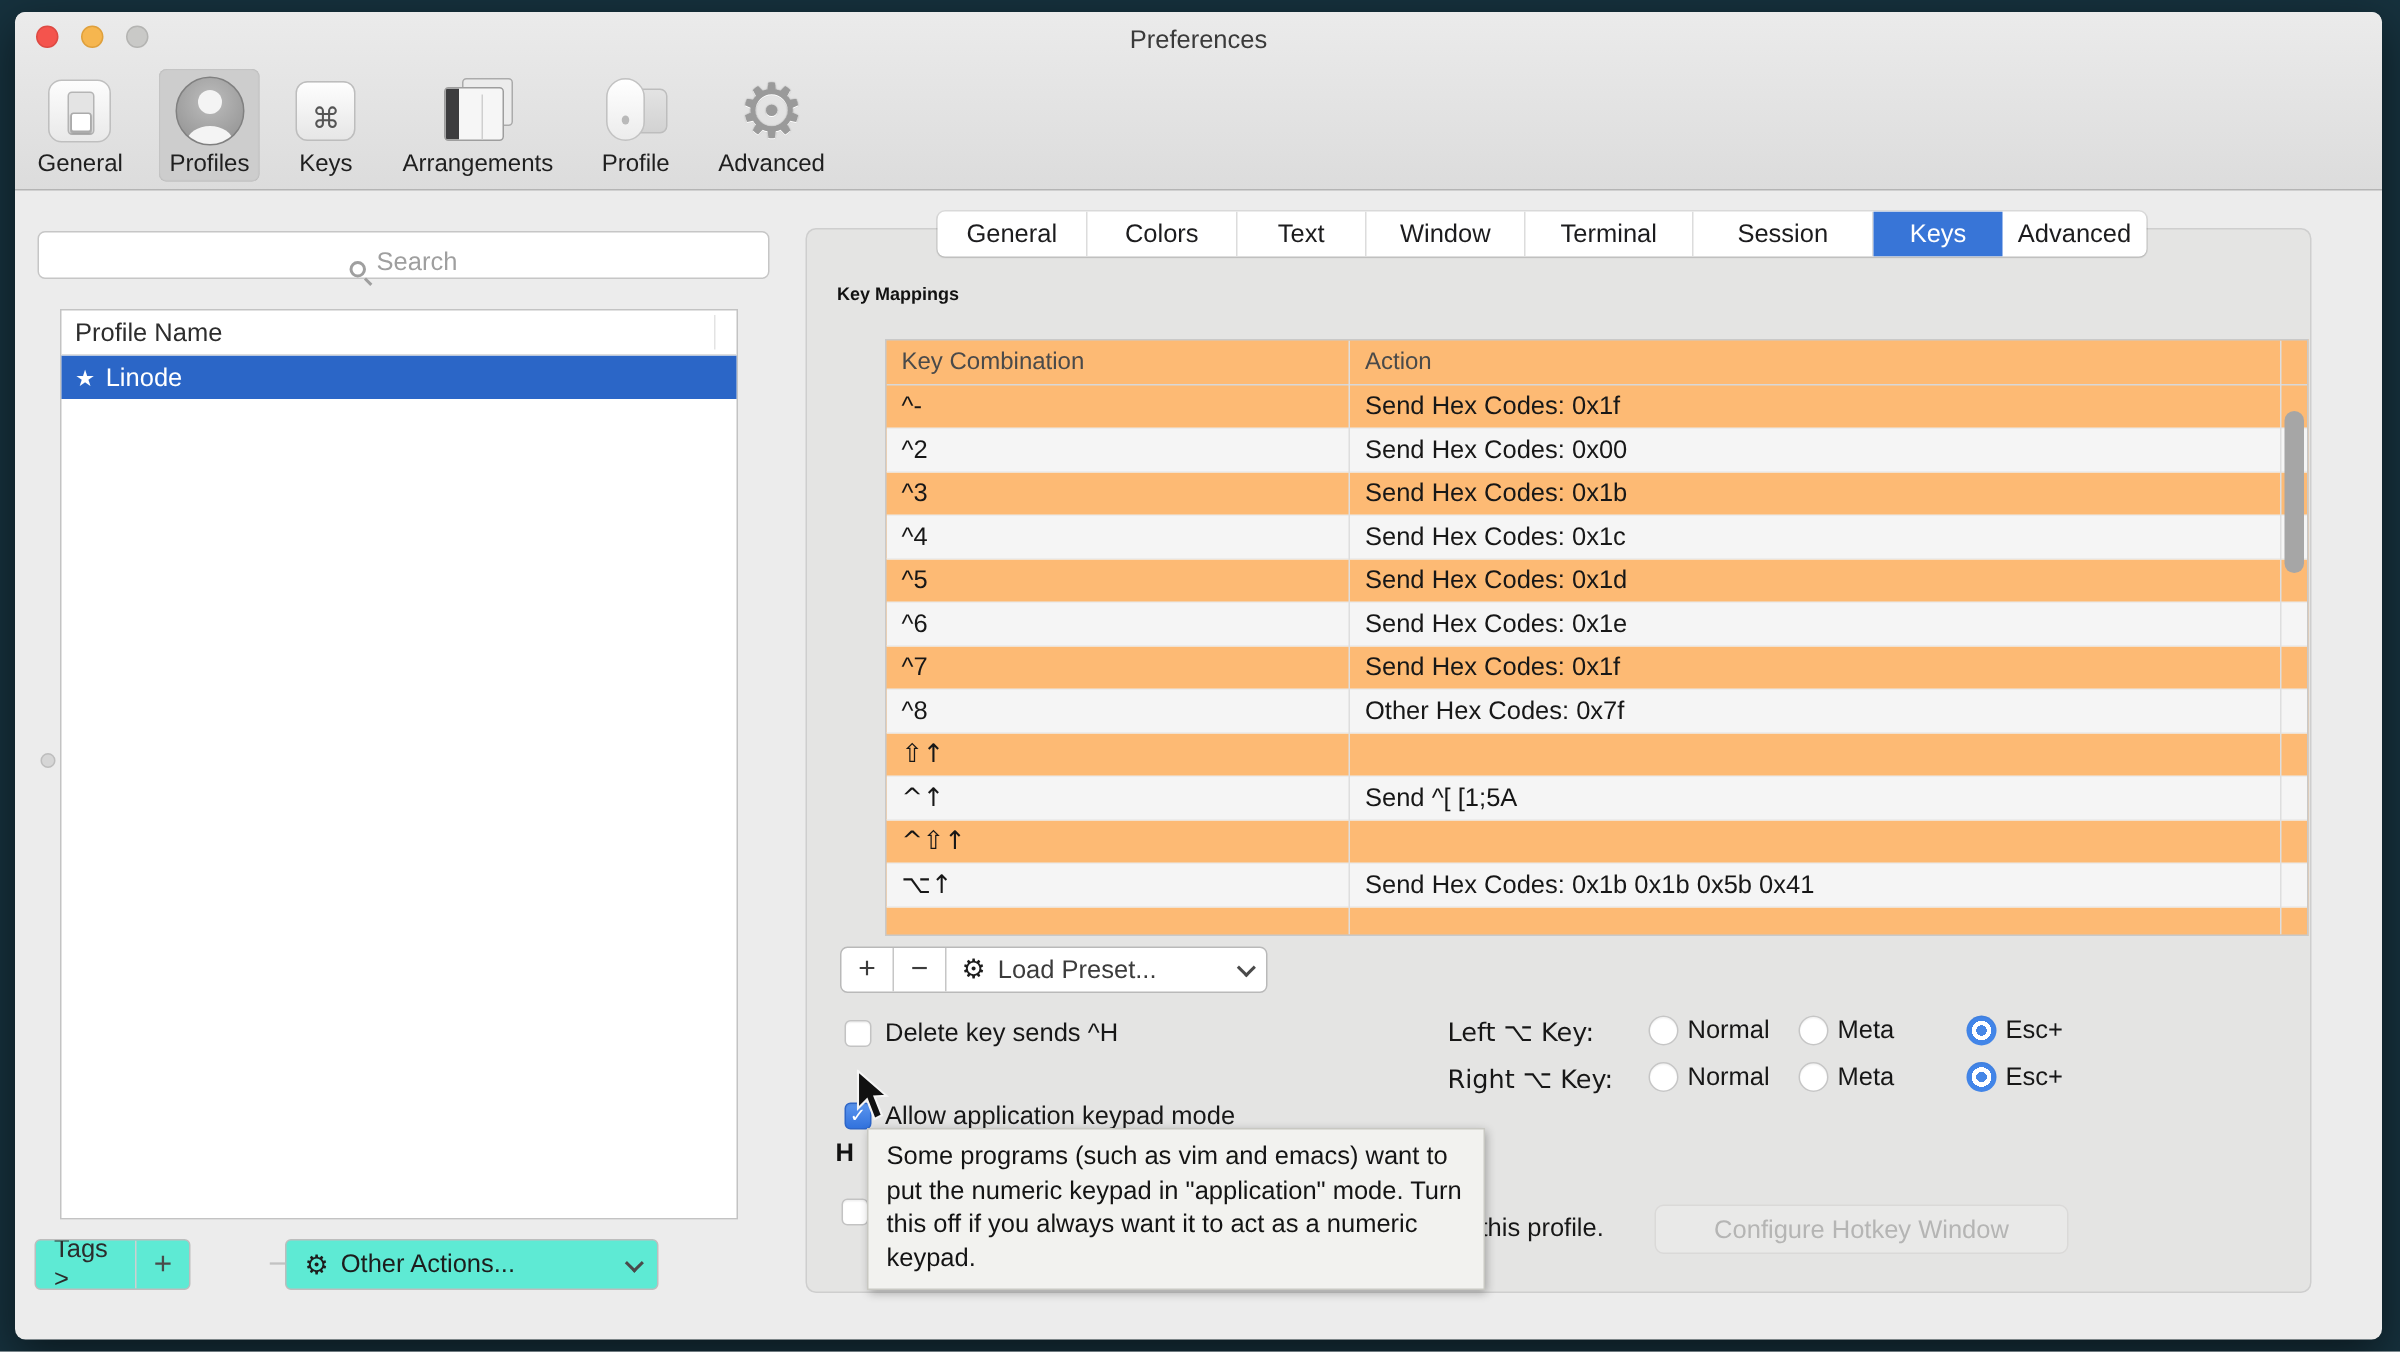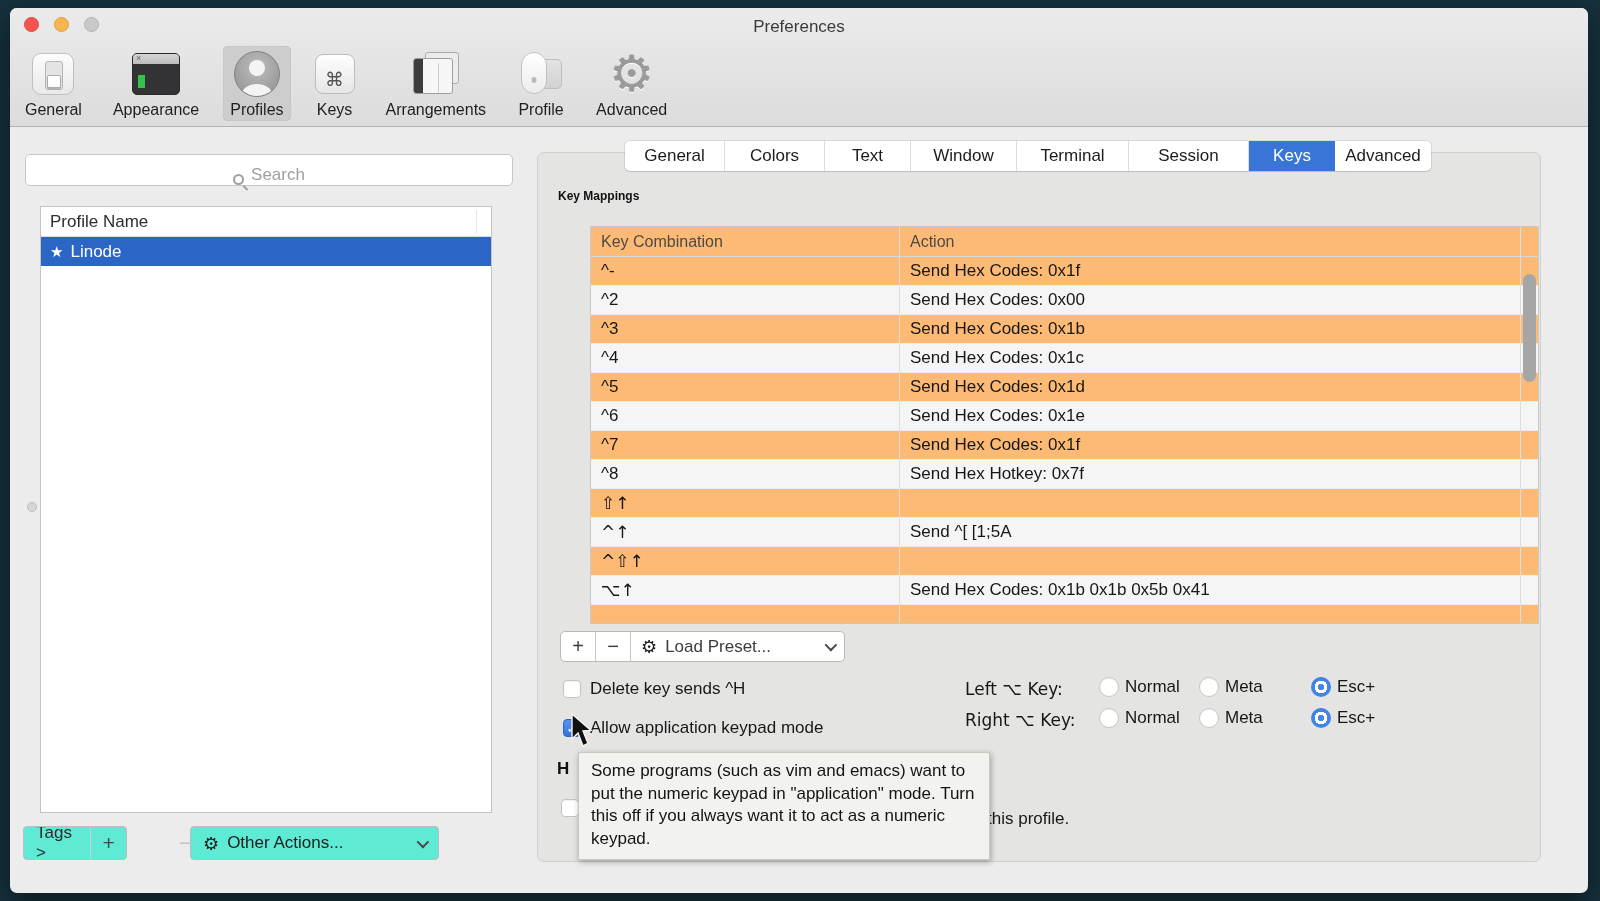--- a/index.html
+++ b/index.html
@@ -192,26 +192,20 @@
       <span class="light gray"></span>
       <div class="title">Preferences</div>
     </div>
     <div class="toolbar">
       <div class="tb-item">
         <div class="tb-icon">
             <span class="ic-general"></span>
           </div>
         <span class="tb-label">General</span>
       </div>
-      <div class="tb-item">
-        <div class="tb-icon">
-            <span class="ic-appearance"></span>
-          </div>
-        <span class="tb-label">Appearance</span>
-      </div>
       <div class="tb-item selected">
         <div class="tb-icon">
             <span class="ic-profiles">
               <span class="head"></span>
               <span class="body"></span>
             </span>
           </div>
         <span class="tb-label">Profiles</span>
       </div>
       <div class="tb-item">
@@ -308,21 +302,21 @@
       <div class="trow">
           <div class="c1">^6</div>
           <div class="c2">Send Hex Codes: 0x1e</div>
         </div>
       <div class="trow">
           <div class="c1">^7</div>
           <div class="c2">Send Hex Codes: 0x1f</div>
         </div>
       <div class="trow">
           <div class="c1">^8</div>
-          <div class="c2">Send Hex Hotkey: 0x7f</div>
+          <div class="c2">Other Hex Codes: 0x7f</div>
         </div>
       <div class="trow">
           <div class="c1 sym">⇧↑</div>
         </div>
       <div class="trow">
           <div class="c1 sym">^↑</div>
           <div class="c2">Send ^[ [1;5A</div>
         </div>
       <div class="trow">
           <div class="c1 sym">^⇧↑</div>
@@ -347,21 +341,21 @@
         <span class="gear-glyph">⚙</span>
         <span>Load Preset...</span>
         <span class="chev"></span>
       </div>
     </div>
 
     <div class="check-row" style="top:527px">
       <span class="cbox"></span>
       <span>Delete key sends ^H</span>
     </div>
-    <div class="check-row" style="top:566px">
+    <div class="check-row" style="top:582px">
       <span class="cbox checked">✓</span>
       <span>Allow application keypad mode</span>
     </div>
 
     <div class="radio-row" style="left:427px; top:524px">
       <span class="rlabel sym">Left ⌥ Key:</span>
       <span class="ritem" style="left:134px">
           <span class="rdot"></span>
           <span>Normal</span>
         </span>
@@ -386,20 +380,21 @@
         </span>
       <span class="ritem" style="left:346px">
           <span class="rdot sel"></span>
           <span>Esc+</span>
         </span>
     </div>
 
     <div class="hotkey-h">H</div>
     <span class="cbox hidden-cbox"></span>
     <div class="profile-frag">this profile.</div>
+    <div class="cfg-btn">Configure Hotkey Window</div>
   </div>
 
   <div class="tabbar">
     <div class="tab" style="width:100px">General</div>
     <div class="tab" style="width:100px">Colors</div>
     <div class="tab" style="width:86px">Text</div>
     <div class="tab" style="width:106px">Window</div>
     <div class="tab" style="width:112px">Terminal</div>
     <div class="tab" style="width:120px">Session</div>
     <div class="tab selected" style="width:86px">Keys</div>

